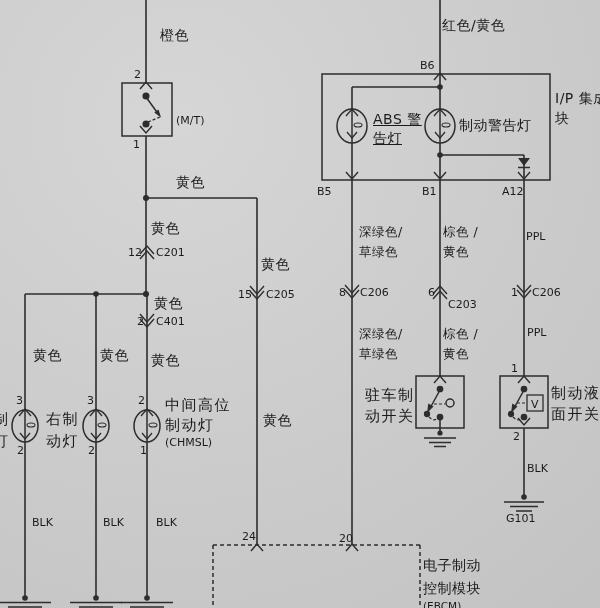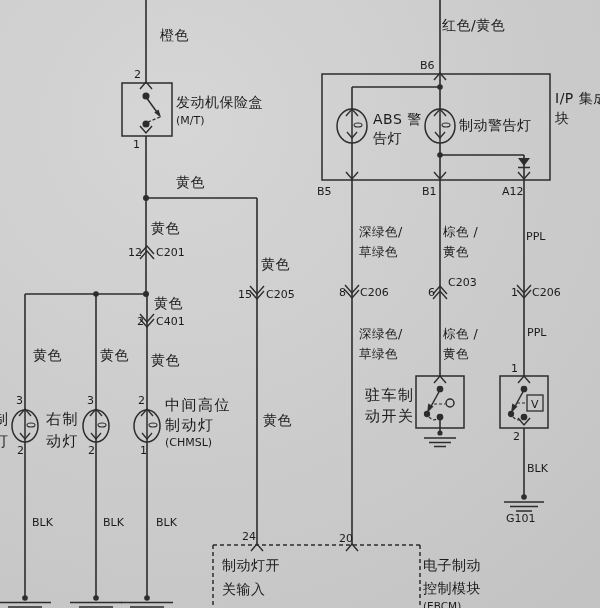--- a/index.html
+++ b/index.html
@@ -11,21 +11,21 @@
     overflow:hidden;
     font-family:"DejaVu Sans", sans-serif;
     color: var(--text);
   }
   svg.diagram { position:absolute; left:0; top:0; color:var(--line); }
   .lbl { position:absolute; white-space:nowrap; color:var(--text); }
   .cjk    { font-size:14px; letter-spacing:.5px; }
   .cjk-lg { font-size:15px; letter-spacing:1.5px; }
   .cjk-sm { font-size:12.5px; letter-spacing:.5px; }
   .lat    { font-size:11px; }
-  .lh19 > div { line-height:19px; }
+  .lh19 > div { line-height:19px;text-decoration:underline; }
   .lh20 > div { line-height:20px; }
   .lh21 > div { line-height:21px;font-family:Liberation Serif, serif; }
   .lh22 > div { line-height:22px; }
   .lh24 > div { line-height:24px; }
 </style>
 </head>
 <body>
 
 <div class="page">
 
@@ -184,21 +184,20 @@
       </g>
       <g>
         <circle cx="524" cy="497" r="2.8" fill="currentColor" stroke="none"></circle>
         <path d="M504 502 H544 M510 506.5 H538 M516 511 H532" stroke-width="1.4"></path>
       </g>
     </g>
   </svg>
 
   <div class="lbl cjk" style="left:160px;top:27px">橙色</div>
   <div class="lbl lat" style="left:134px;top:68px">2</div>
-  <div class="lbl cjk" style="left:176px;top:94px">发动机保险盒</div>
   <div class="lbl lat" style="left:176px;top:114px">(M/T)</div>
   <div class="lbl lat" style="left:133px;top:138px">1</div>
   <div class="lbl cjk" style="left:176px;top:174px">黄色</div>
   <div class="lbl cjk" style="left:151px;top:220px">黄色</div>
   <div class="lbl lat" style="left:128px;top:246px">12</div>
   <div class="lbl lat" style="left:156px;top:246px">C201</div>
   <div class="lbl cjk" style="left:154px;top:295px">黄色</div>
   <div class="lbl lat" style="left:137px;top:315px">2</div>
   <div class="lbl lat" style="left:156px;top:315px">C401</div>
 
@@ -262,45 +261,45 @@
     <div>深绿色/</div>
     <div>草绿色</div>
   </div>
   <div class="lbl lat" style="left:339px;top:532px">20</div>
 
   <div class="lbl cjk-sm lh20" style="left:443px;top:222px">
     <div>棕色 /</div>
     <div>黄色</div>
   </div>
   <div class="lbl lat" style="left:428px;top:286px">6</div>
-  <div class="lbl lat" style="left:448px;top:276px">C203</div>
+  <div class="lbl lat" style="left:448px;top:298px">C203</div>
   <div class="lbl cjk-sm lh20" style="left:443px;top:324px">
     <div>棕色 /</div>
     <div>黄色</div>
   </div>
 
   <div class="lbl lat" style="left:526px;top:230px">PPL</div>
   <div class="lbl lat" style="left:511px;top:286px">1</div>
   <div class="lbl lat" style="left:532px;top:286px">C206</div>
   <div class="lbl lat" style="left:527px;top:326px">PPL</div>
   <div class="lbl lat" style="left:511px;top:362px">1</div>
 
   <div class="lbl cjk-lg lh21" style="left:365px;top:385px">
     <div>驻车制</div>
     <div>动开关</div>
   </div>
+  <div class="lbl cjk-lg lh21" style="left:551px;top:383px">
+    <div>制动液</div>
+    <div>面开关</div>
+  </div>
   <div class="lbl lat" style="left:531px;top:398px">V</div>
   <div class="lbl lat" style="left:513px;top:430px">2</div>
   <div class="lbl lat" style="left:527px;top:462px">BLK</div>
   <div class="lbl lat" style="left:506px;top:512px">G101</div>
 
-  <div class="lbl cjk lh24" style="left:222px;top:553px">
-    <div>制动灯开</div>
-    <div>关输入</div>
-  </div>
   <div class="lbl cjk lh24" style="left:322px;top:553px">
   </div>
   <div class="lbl cjk" style="left:423px;top:554px">
     <div style="line-height:23px">电子制动</div>
     <div style="line-height:22px">控制模块</div>
     <div style="line-height:15px;font-size:10.5px;letter-spacing:0">(EBCM)</div>
   </div>
 
 </div>
 

